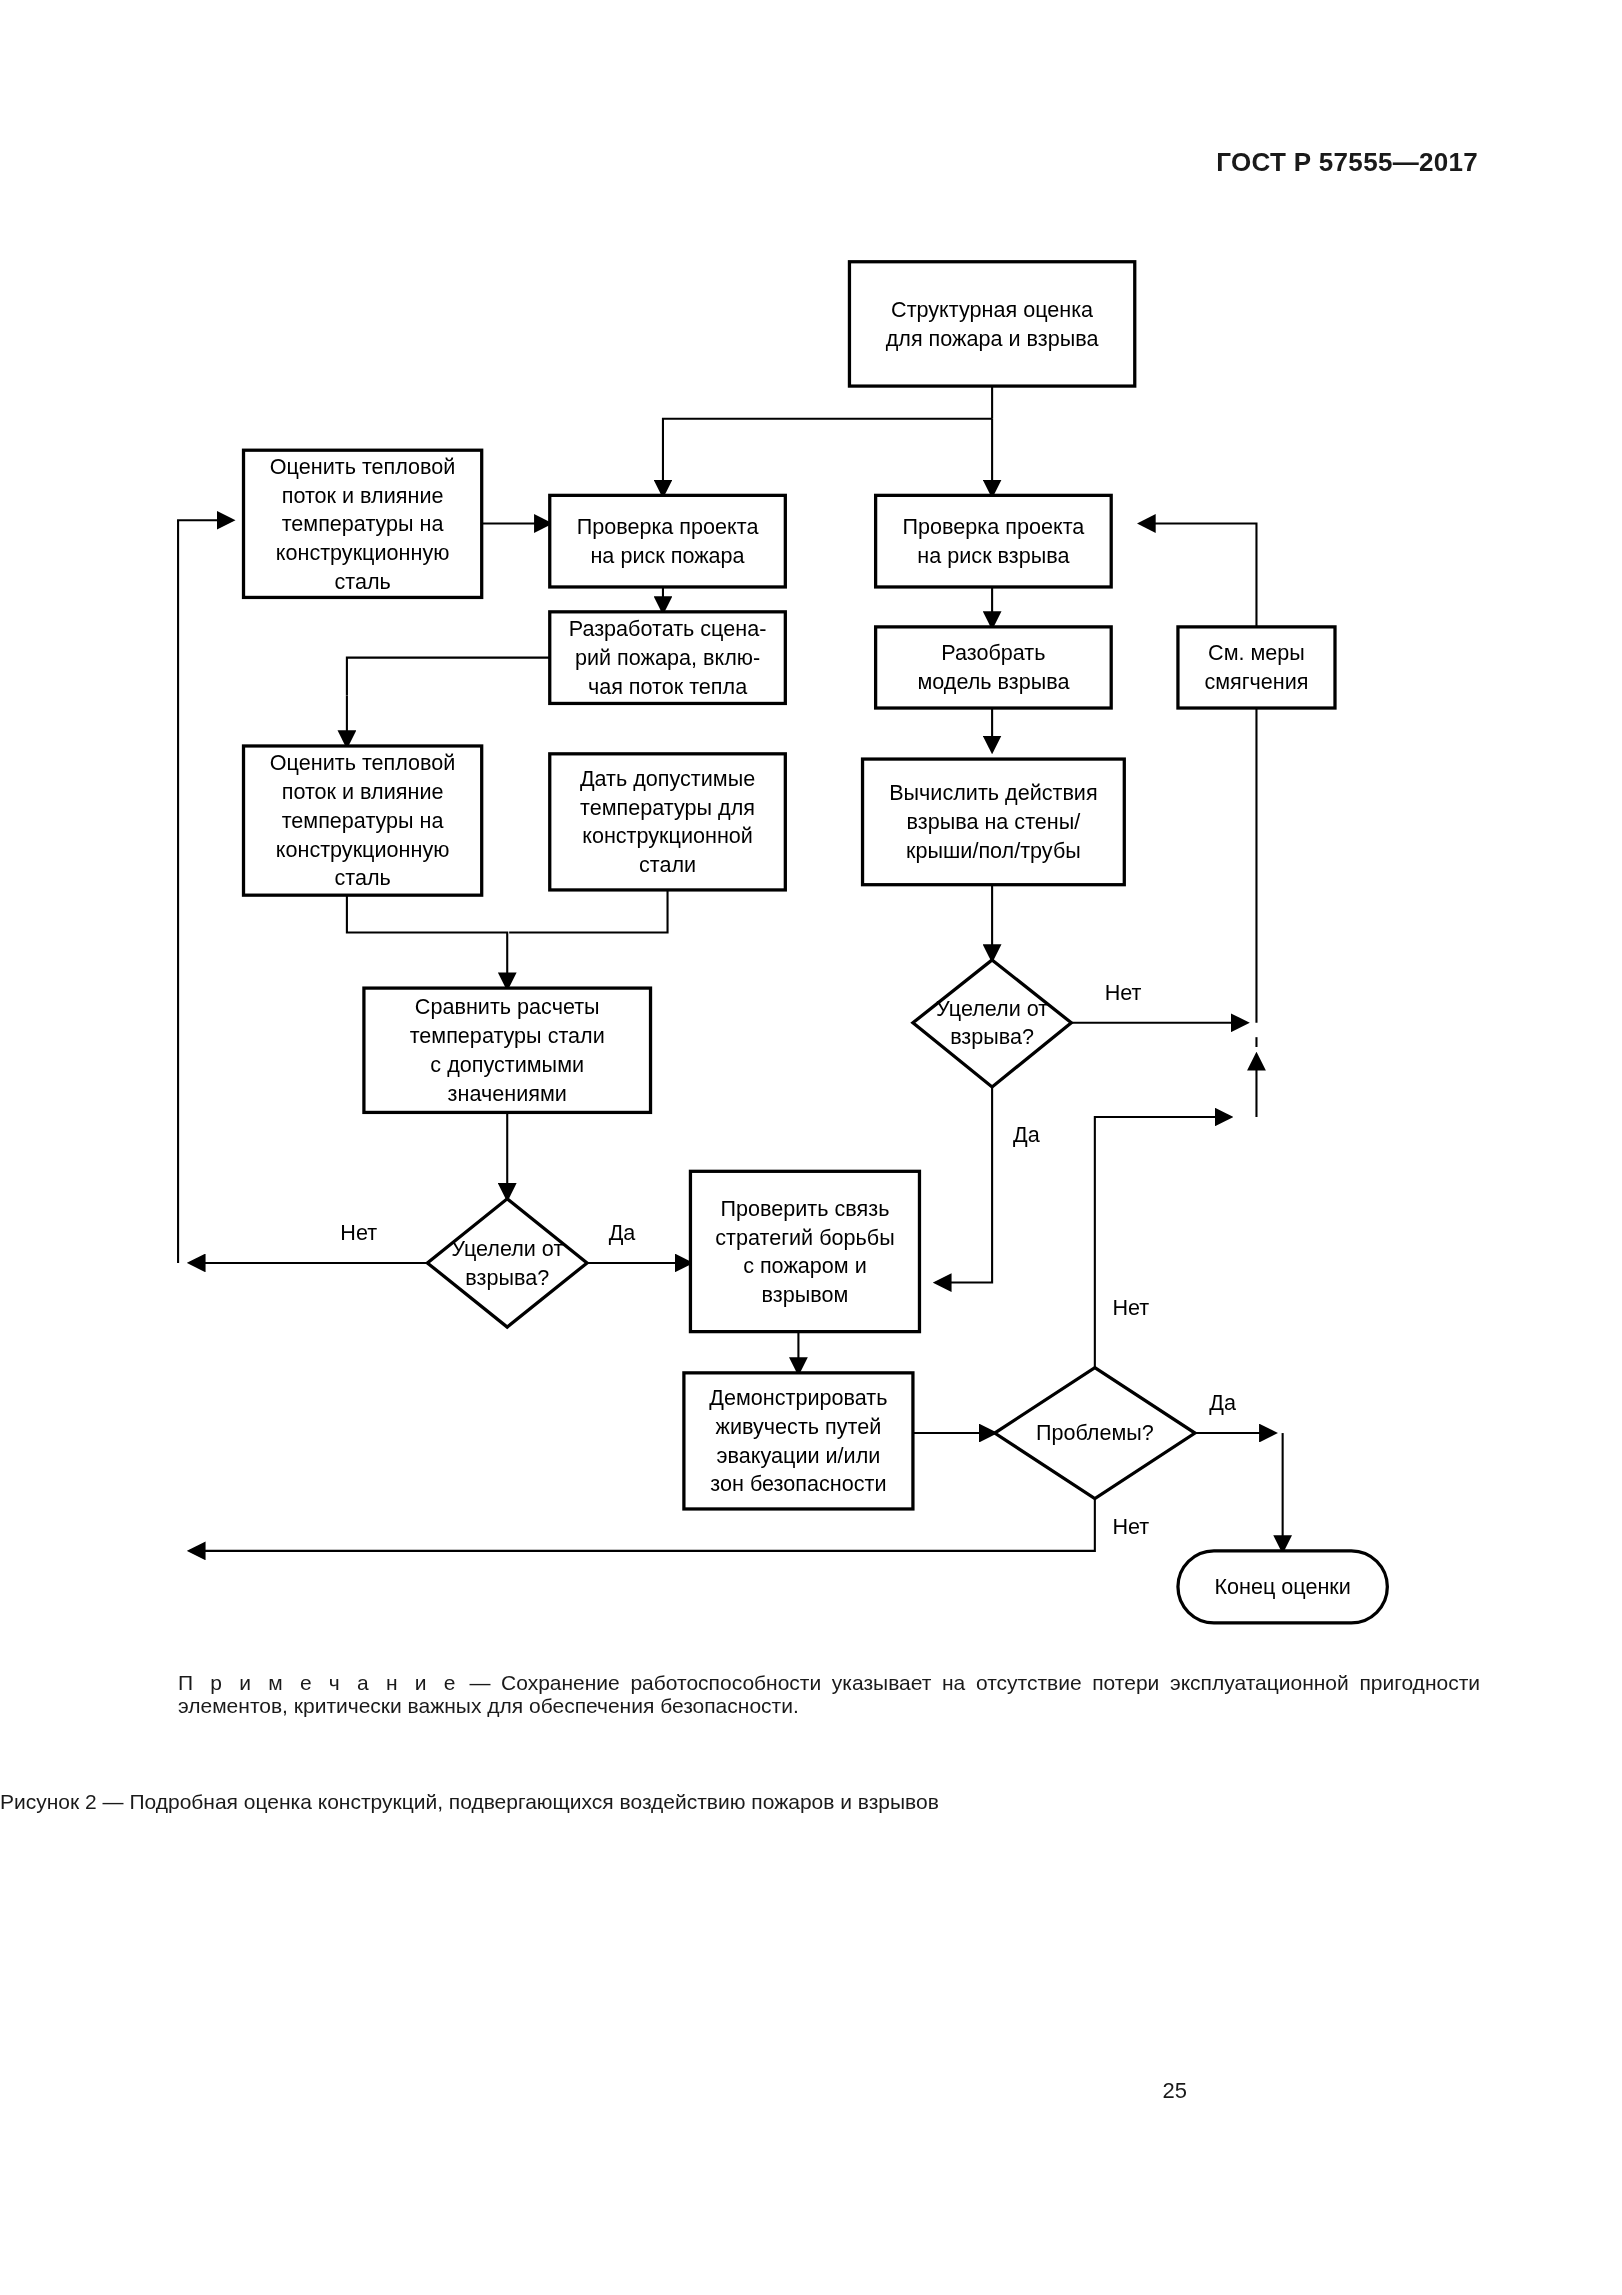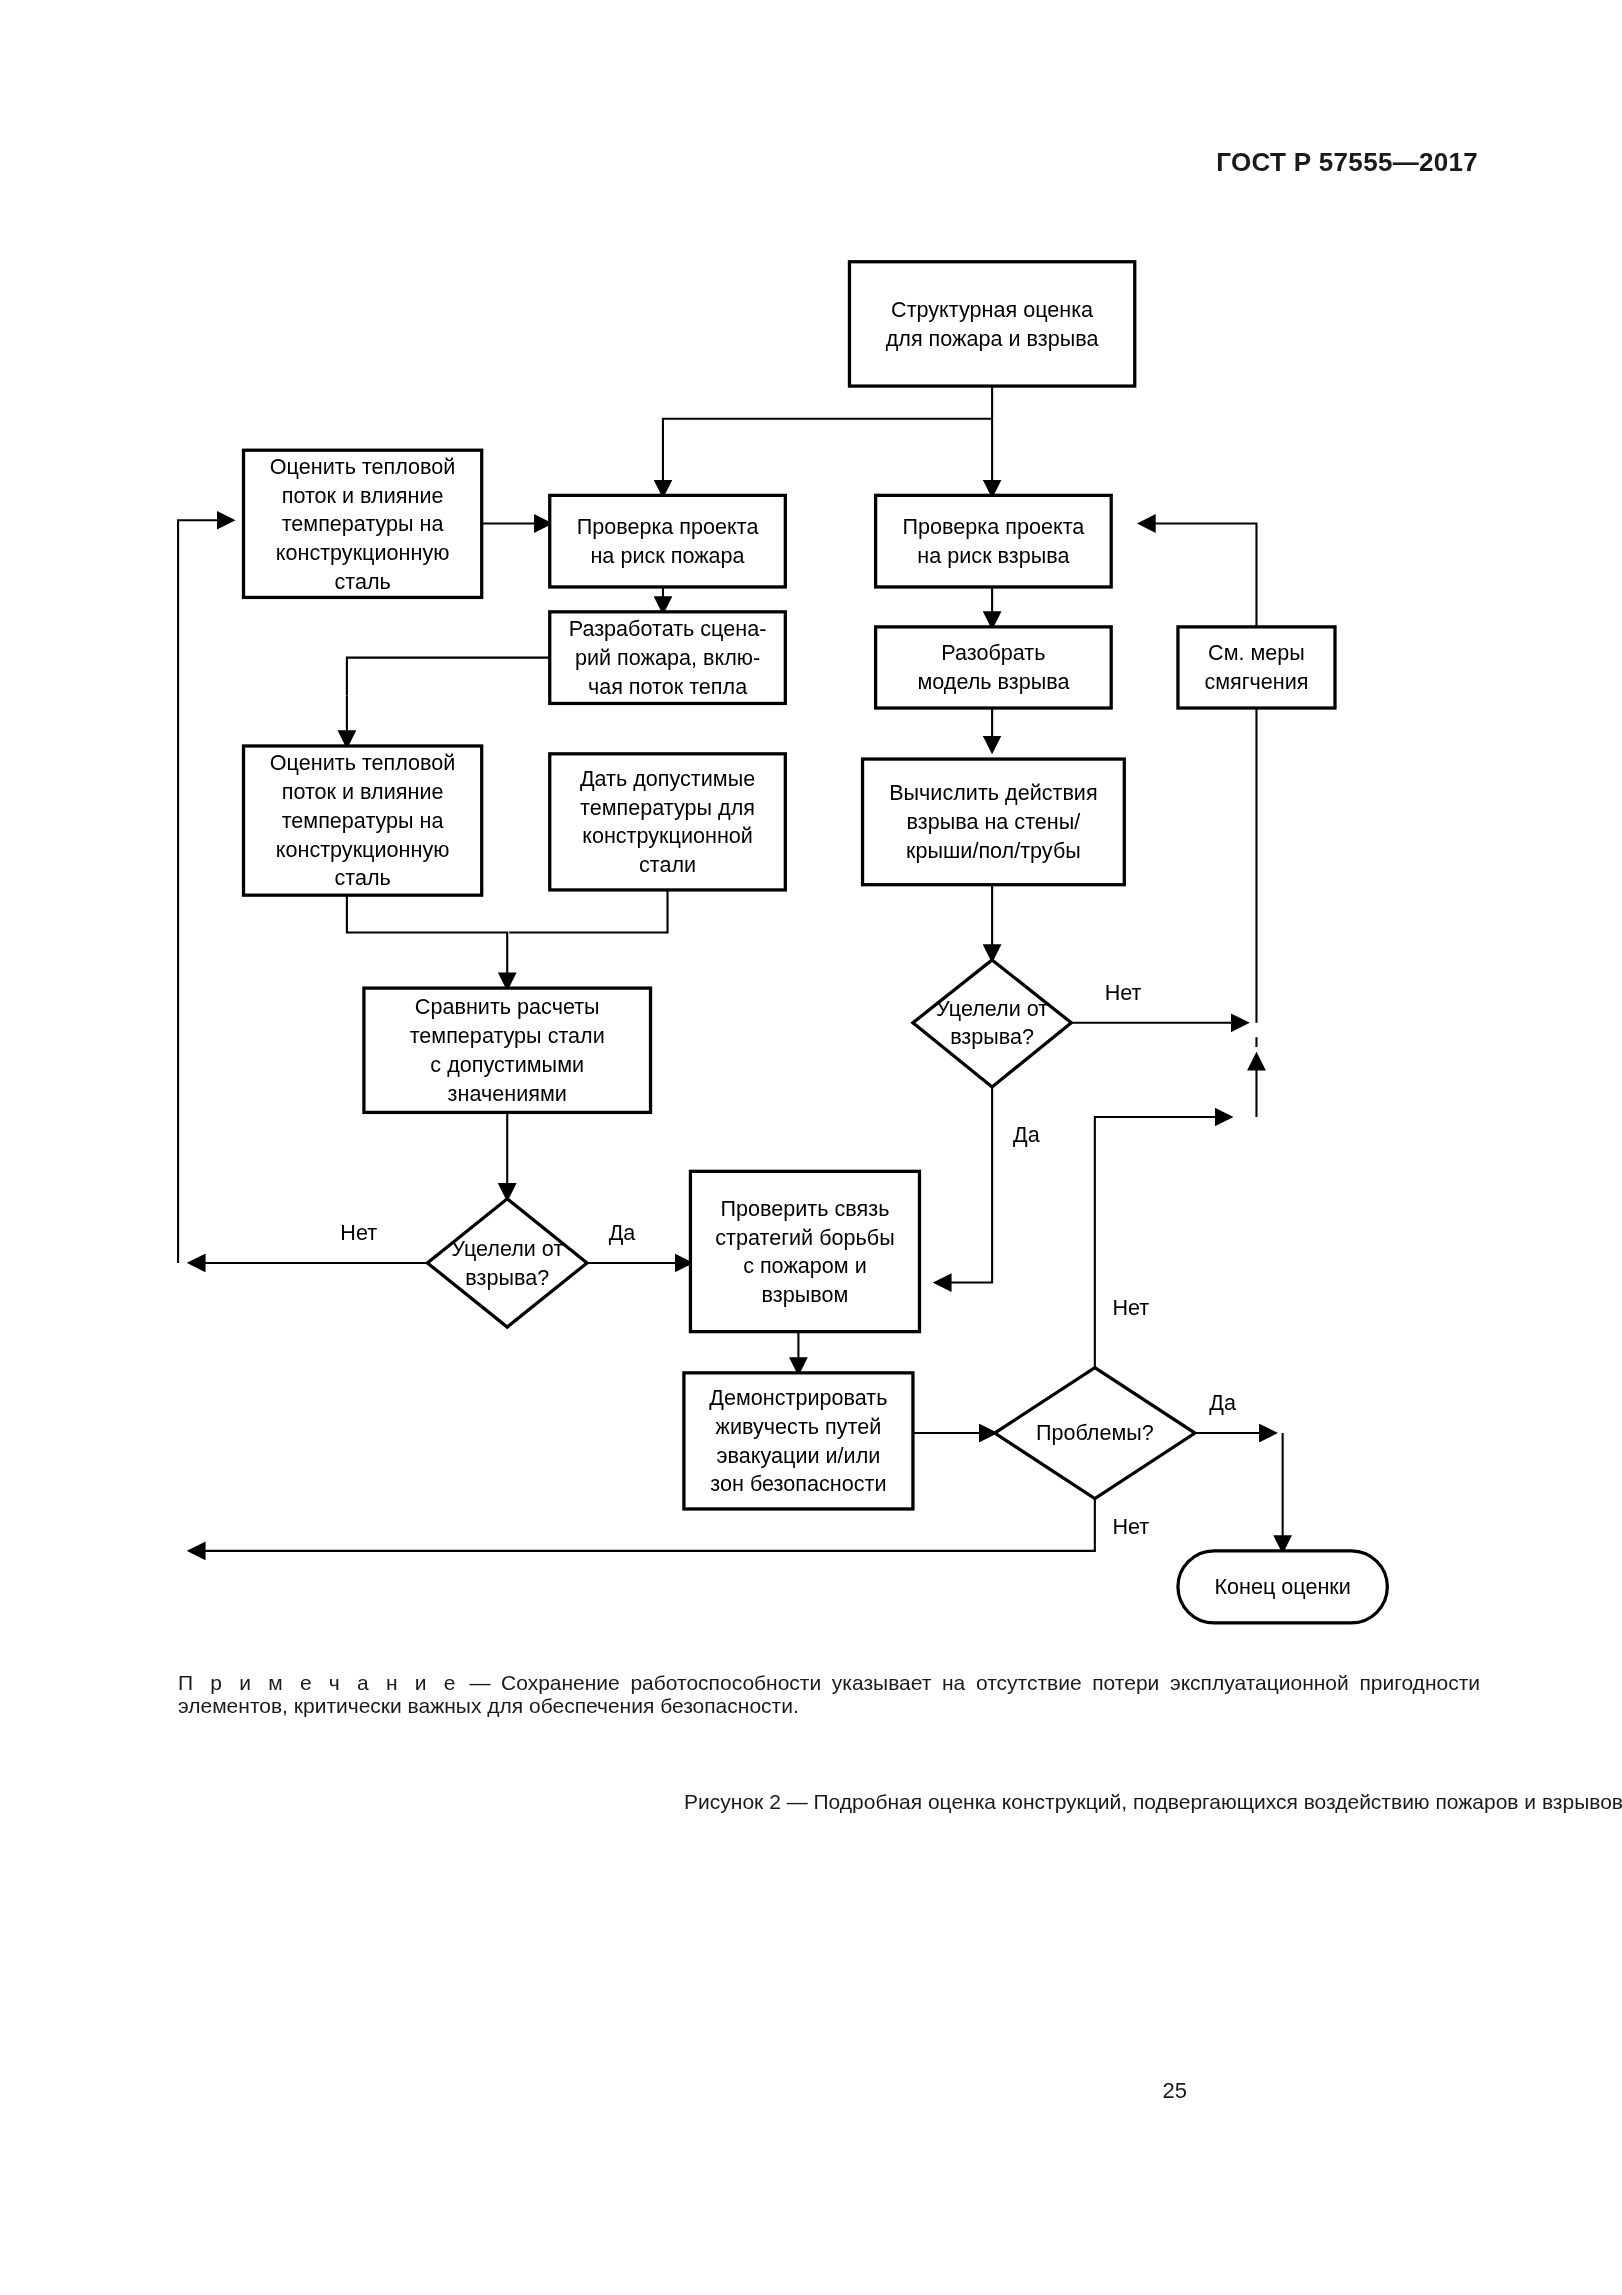--- a/index.html
+++ b/index.html
@@ -73,21 +73,21 @@
     color: #1a1a1a;
   }
   .note .note-lead {
     letter-spacing: 3.3px;
   }
   .caption {
     position: absolute;
     left: 0;
     top: 1790px;
     width: 1623px;
-    text-align: right;
+    text-align: left;
     font-size: 21px;
     color: #1a1a1a;
   }
   .page-number {
     position: absolute;
     left: 0;
     top: 2078px;
     width: 1283px;
     text-align: right;
     padding-right: 96px;

